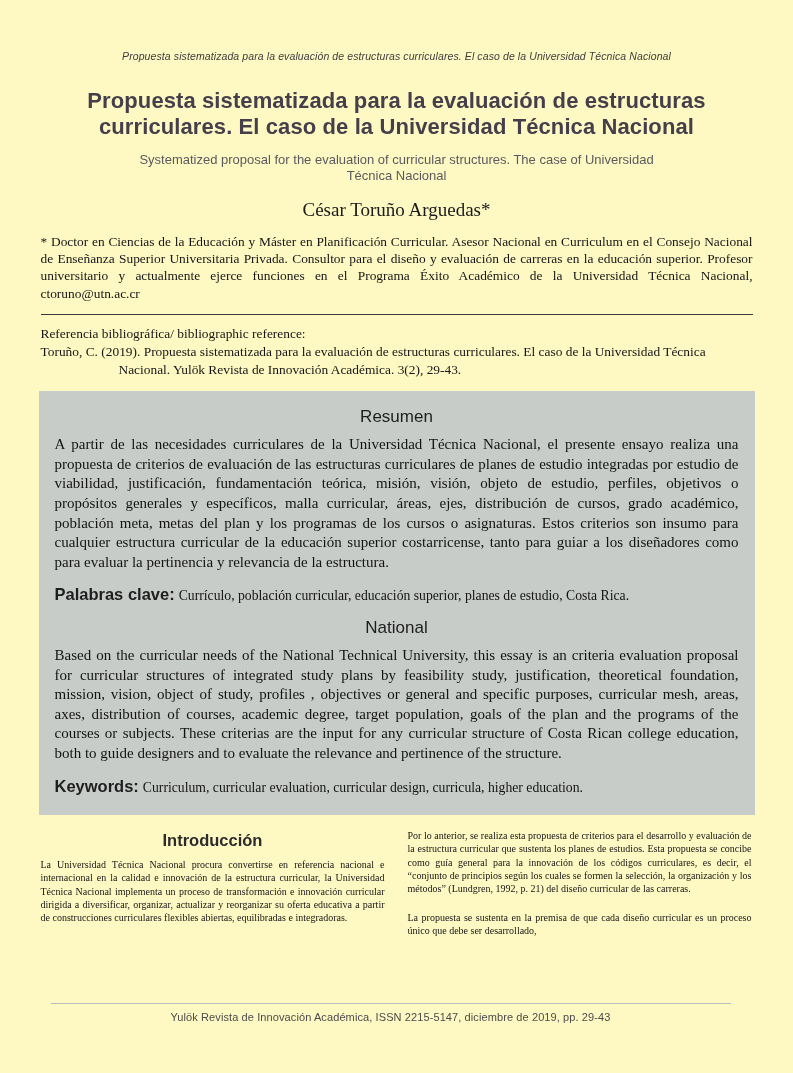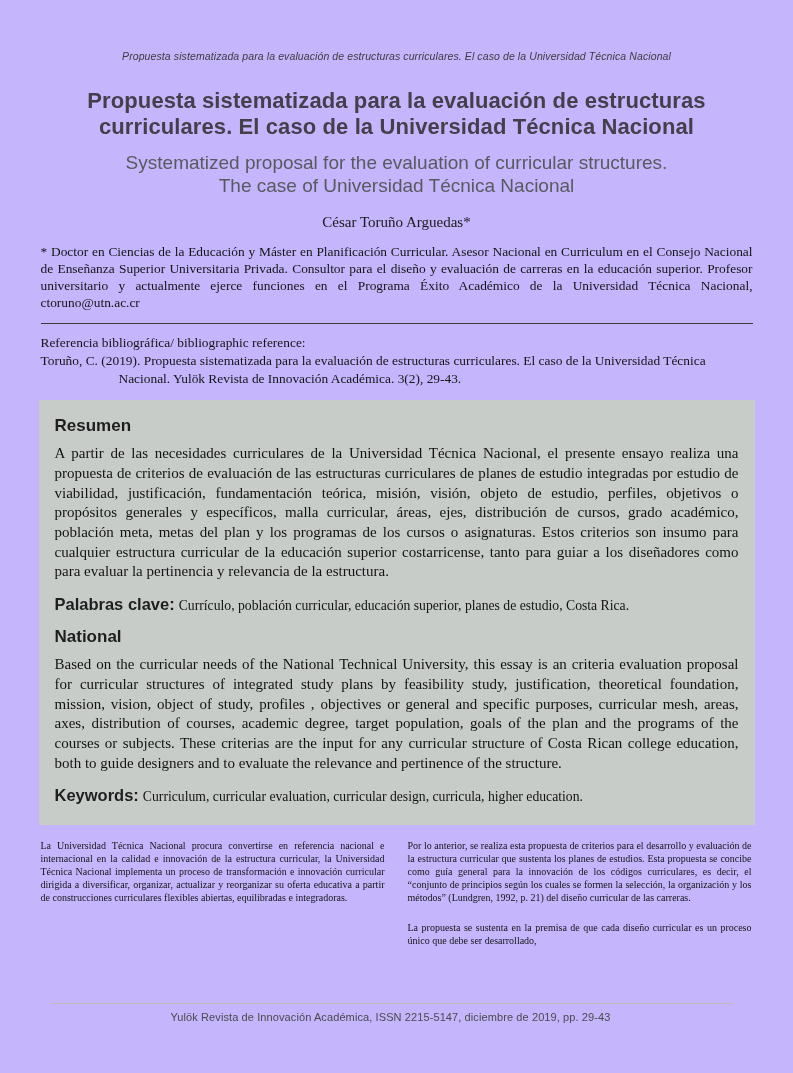--- a/index.html
+++ b/index.html
@@ -5,21 +5,21 @@
   html, body {
     margin: 0;
     padding: 0;
     background: #ffffff;
   }
   .page {
     position: relative;
     width: 793px;
     height: 1073px;
     margin: 0 auto;
-    background: #c4b5fd;
+    background: #fef9c3;
     font-family: "Liberation Serif", serif;
     color: #121212;
     overflow: hidden;
     box-sizing: border-box;
   }
   .running-head {
     padding-top: 50px;
     text-align: center;
     font-family: "Liberation Sans", sans-serif;
     font-style: italic;
@@ -37,28 +37,28 @@
     line-height: 1.18;
     color: var(--title, #453f4b);
     letter-spacing: 0.1px;
   }
   .title-en {
     margin: 12px auto 4px auto;
     width: 560px;
     text-align: center;
     font-family: "Liberation Sans", sans-serif;
     font-weight: 400;
-    font-size: 19px;
+    font-size: 13px;
     line-height: 1.2;
     color: var(--subtitle, #595a5e);
   }
   .author {
     margin-top: 16px;
     text-align: center;
-    font-size: 15px;
+    font-size: 19px;
     color: #1a1a1a;
   }
   .affiliation {
     margin: 12px auto 0 auto;
     width: 712px;
     text-align: justify;
     font-size: 13.4px;
     line-height: 1.28;
     color: #151515;
   }
@@ -81,24 +81,25 @@
   }
   .abstract-box {
     margin: 12px auto 0 auto;
     width: 716px;
     box-sizing: border-box;
     background: var(--box_bg, #c8ccc9);
     padding: 12px 16px 16px 16px;
   }
   .box-heading {
     font-family: "Liberation Sans", sans-serif;
-    font-weight: 700;
+    font-weight: 400;
     font-size: 17px;
     color: #1e1e1e;
     margin: 4px 0 8px 0;
+    text-align: center;
   }
   .box-paragraph {
     text-align: justify;
     font-size: 15px;
     line-height: 1.31;
     color: #131313;
     margin: 0 0 12px 0;
   }
   .inline-label-line {
     font-size: 13.7px;
@@ -191,20 +192,21 @@
     <div class="box-heading">National</div>
     <p class="box-paragraph">Based on the curricular needs of the National Technical University, this essay is an criteria evaluation proposal for curricular structures of integrated study plans by feasibility study, justification, theoretical foundation, mission, vision, object of study, profiles , objectives or general and specific purposes, curricular mesh, areas, axes, distribution of courses, academic degree, target population, goals of the plan and the programs of the courses or subjects. These criterias are the input for any curricular structure of Costa Rican college education, both to guide designers and to evaluate the relevance and pertinence of the structure.</p>
 
     <div class="inline-label-line" style="margin-bottom:2px;">
       <span class="inline-label">Keywords:</span><span>Curriculum, curricular evaluation, curricular design, curricula, higher education.</span>
     </div>
   </div>
 
   <div class="columns">
     <div class="col">
+      <div class="intro-heading">Introducción</div>
       <p class="col-paragraph">La Universidad Técnica Nacional procura convertirse en referencia nacional e internacional en la calidad e innovación de la estructura curricular, la Universidad Técnica Nacional implementa un proceso de transformación e innovación curricular dirigida a diversificar, organizar, actualizar y reorganizar su oferta educativa a partir de construcciones curriculares flexibles abiertas, equilibradas e integradoras.</p>
     </div>
     <div class="col">
       <p class="col-paragraph">Por lo anterior, se realiza esta propuesta de criterios para el desarrollo y evaluación de la estructura curricular que sustenta los planes de estudios. Esta propuesta se concibe como guía general para la innovación de los códigos curriculares, es decir, el “conjunto de principios según los cuales se formen la selección, la organización y los métodos” (Lundgren, 1992, p. 21) del diseño curricular de las carreras.</p>
       <p class="col-paragraph">La propuesta se sustenta en la premisa de que cada diseño curricular es un proceso único que debe ser desarrollado,</p>
     </div>
   </div>
 
   <div class="footer">
     <hr class="footer-rule">

